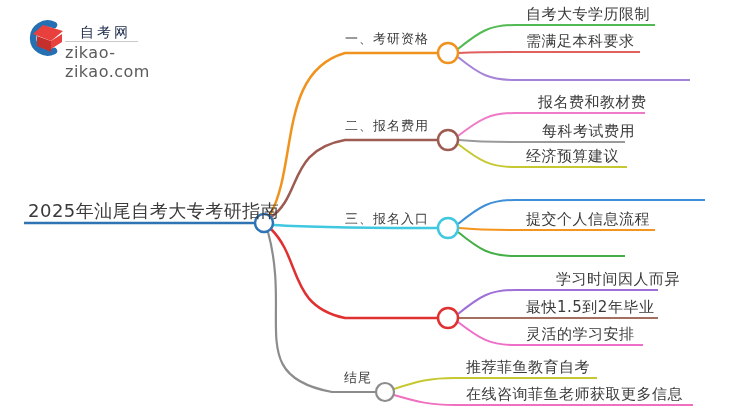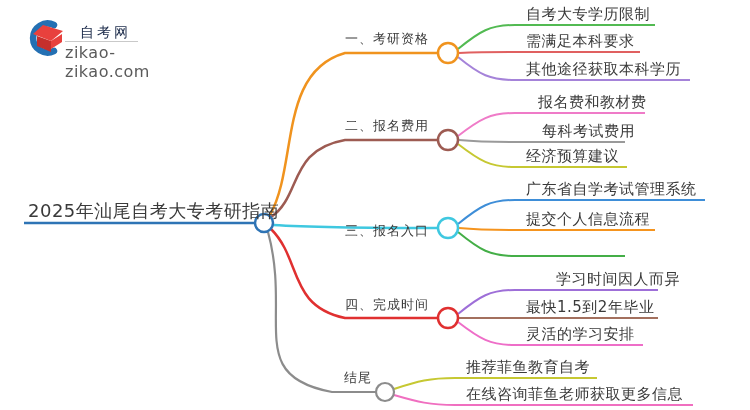--- a/index.html
+++ b/index.html
@@ -70,33 +70,30 @@
     </svg>
     <div class="logo-title">自考网</div>
     <div class="logo-divider"></div>
     <div class="logo-domain">zikao-zikao.com</div>
   </div>
 
   <div class="lbl root-lbl" style="left:28px;top:201px;">2025年汕尾自考大专考研指南</div>
 
   <div class="lbl branch-lbl" style="left:345px;top:32px;">一、考研资格</div>
   <div class="lbl branch-lbl" style="left:345px;top:119px;">二、报名费用</div>
-  <div class="lbl branch-lbl" style="left:345px;top:224px;">三、报名入口</div>
-  <div class="lbl branch-lbl" style="left:345px;top:298px;">四、完成时间</div>
+  <div class="lbl branch-lbl" style="left:345px;top:212px;">三、报名入口</div>
   <div class="lbl branch-lbl" style="left:344px;top:371px;">结尾</div>
 
   <div class="lbl sub-lbl" style="left:526px;top:6px;">自考大专学历限制</div>
   <div class="lbl sub-lbl" style="left:526px;top:33px;">需满足本科要求</div>
-  <div class="lbl sub-lbl" style="left:526px;top:61px;">其他途径获取本科学历</div>
 
   <div class="lbl sub-lbl" style="left:526px;top:94px;margin-left:12px;">报名费和教材费</div>
   <div class="lbl sub-lbl" style="left:526px;top:123px;margin-left:16px;">每科考试费用</div>
   <div class="lbl sub-lbl" style="left:526px;top:148px;">经济预算建议</div>
 
-  <div class="lbl sub-lbl" style="left:526px;top:181px;">广东省自学考试管理系统</div>
   <div class="lbl sub-lbl" style="left:526px;top:211px;">提交个人信息流程</div>
 
   <div class="lbl sub-lbl" style="left:556px;top:271px;text-align:center;">学习时间因人而异</div>
   <div class="lbl sub-lbl" style="left:526px;top:299px;">最快1.5到2年毕业</div>
   <div class="lbl sub-lbl" style="left:526px;top:326px;">灵活的学习安排</div>
 
   <div class="lbl sub-lbl" style="left:466px;top:359px;">推荐菲鱼教育自考</div>
   <div class="lbl sub-lbl" style="left:466px;top:386px;">在线咨询菲鱼老师获取更多信息</div>
 
 </div>

